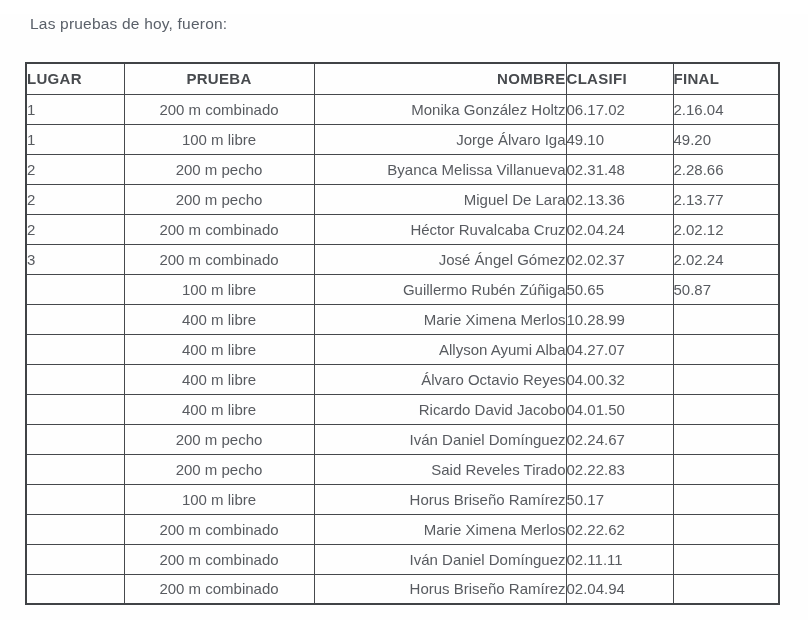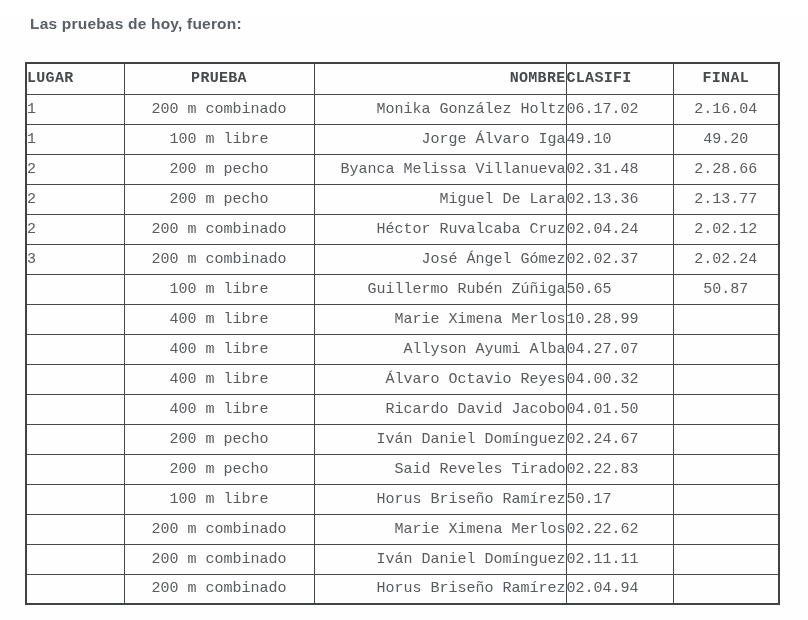--- a/index.html
+++ b/index.html
@@ -13,31 +13,30 @@
   }
   .page {
     width: 808px;
     height: 620px;
     background: #fefefe;
   }
   .title {
     margin: 14px 4px 0 30px;
     font-size: 15.5px;
     line-height: 20px;
-    font-weight: 700;
+    font-weight: 400;
     color: #5a6069;
     letter-spacing: 0.2px;
   }
   table.results {
     margin: 28px 17px 0 25px;
     border-collapse: collapse;
     table-layout: fixed;
     width: 753px;
     border: 2px solid #404346;
-    font-family: Liberation Mono, monospace;
   }
   table.results th, table.results td {
     border: 1.5px solid #46494c;
     font-size: 15px;
     box-sizing: border-box;
     overflow: hidden;
     white-space: nowrap;
     padding: 0;
   }
   table.results th {
@@ -47,21 +46,21 @@
     letter-spacing: 0.3px;
   }
   table.results td {
     height: 30px;
     color: #585b60;
   }
   .col-lugar   { width: 98px;  text-align: left; padding-left: 11px; }
   .col-prueba  { width: 190px; text-align: center; padding-left: 11px; }
   .col-nombre  { width: 252px; text-align: right; padding-left: 11px; }
   .col-clasifi { width: 107px; text-align: left; }
-  .col-final   { width: 106px; text-align: center; }
+  .col-final   { width: 106px; text-align: left; }
 </style>
 </head>
 <body>
 
 <div class="page">
   <p class="title">Las pruebas de hoy, fueron:</p>
   <table class="results">
     <thead>
       <tr id="header-row">
           <th class="col-lugar">LUGAR</th>

